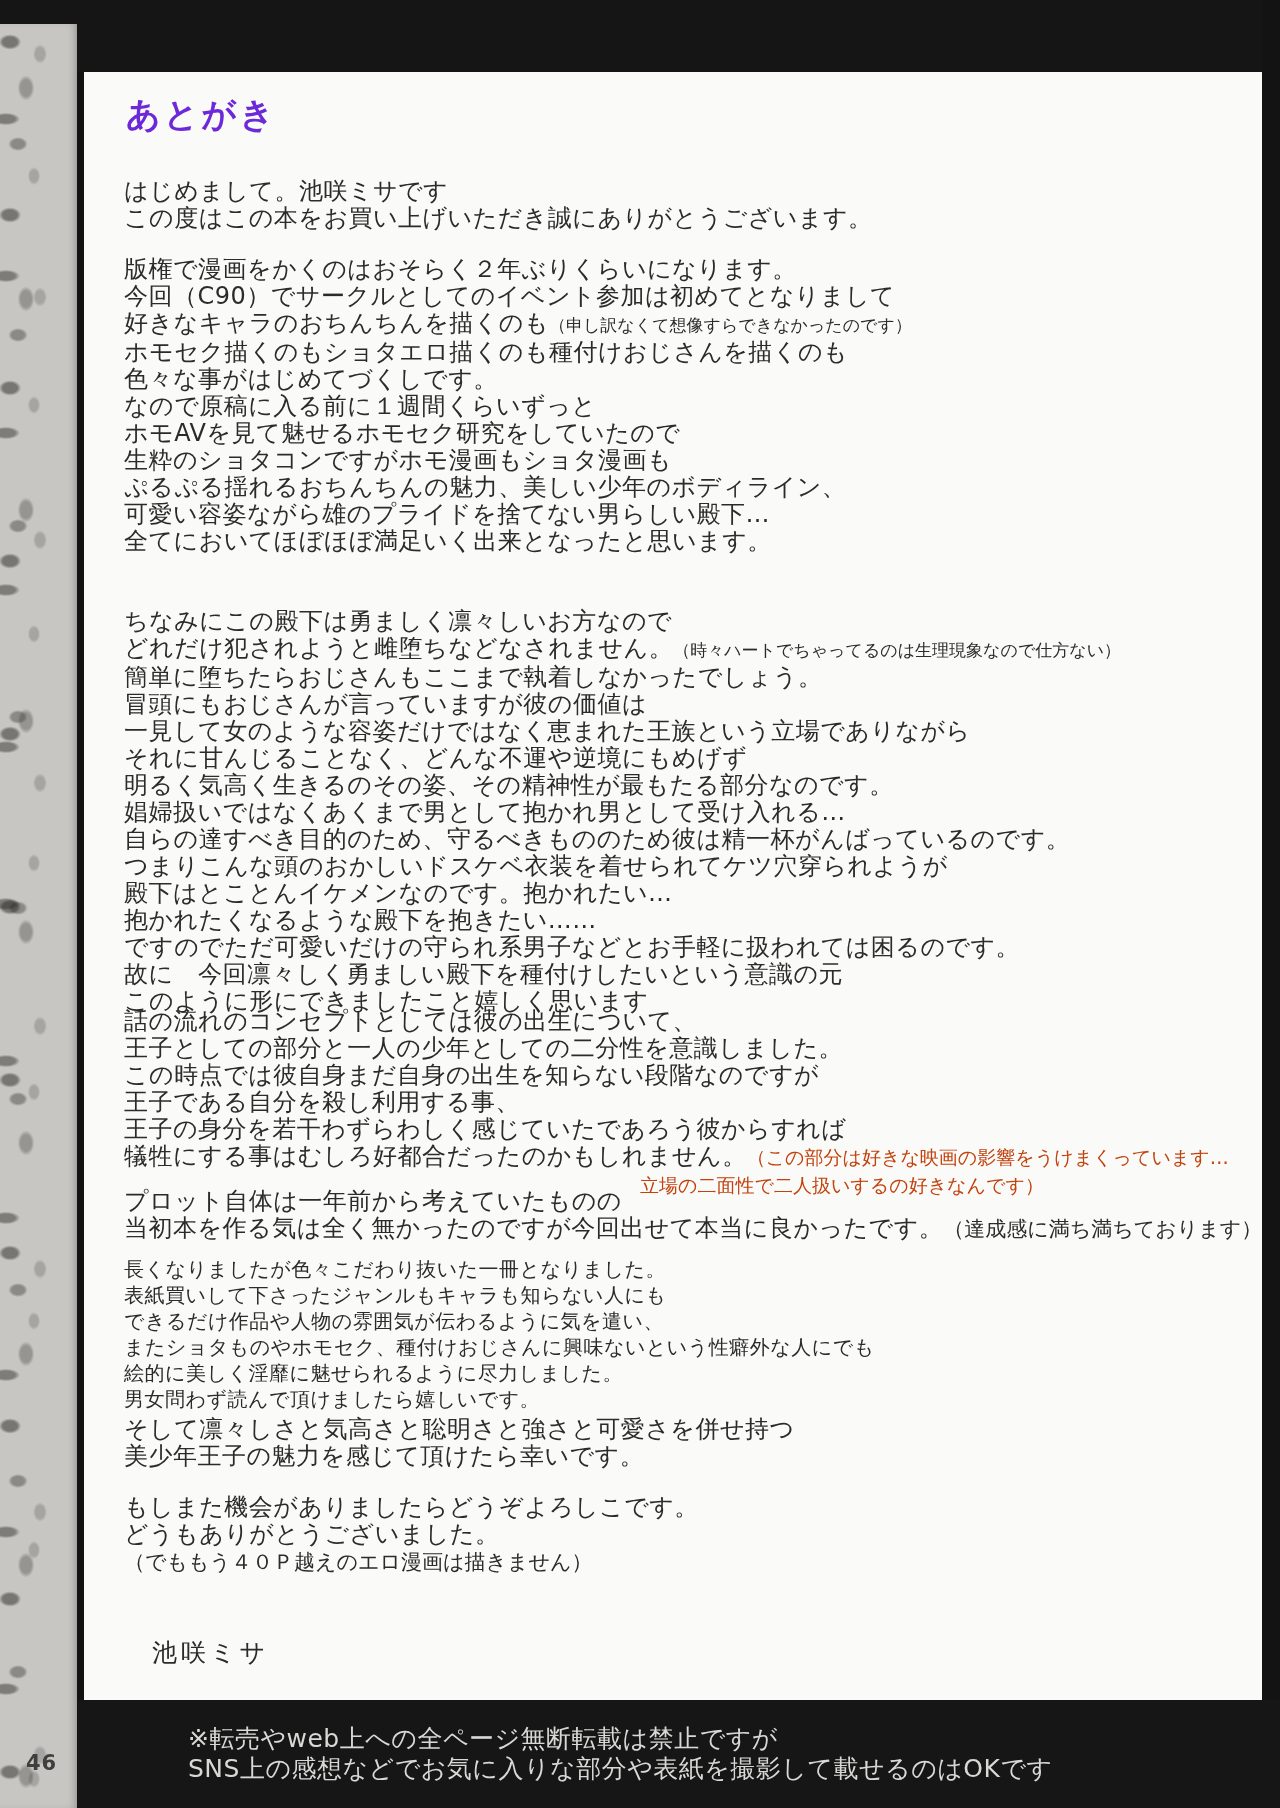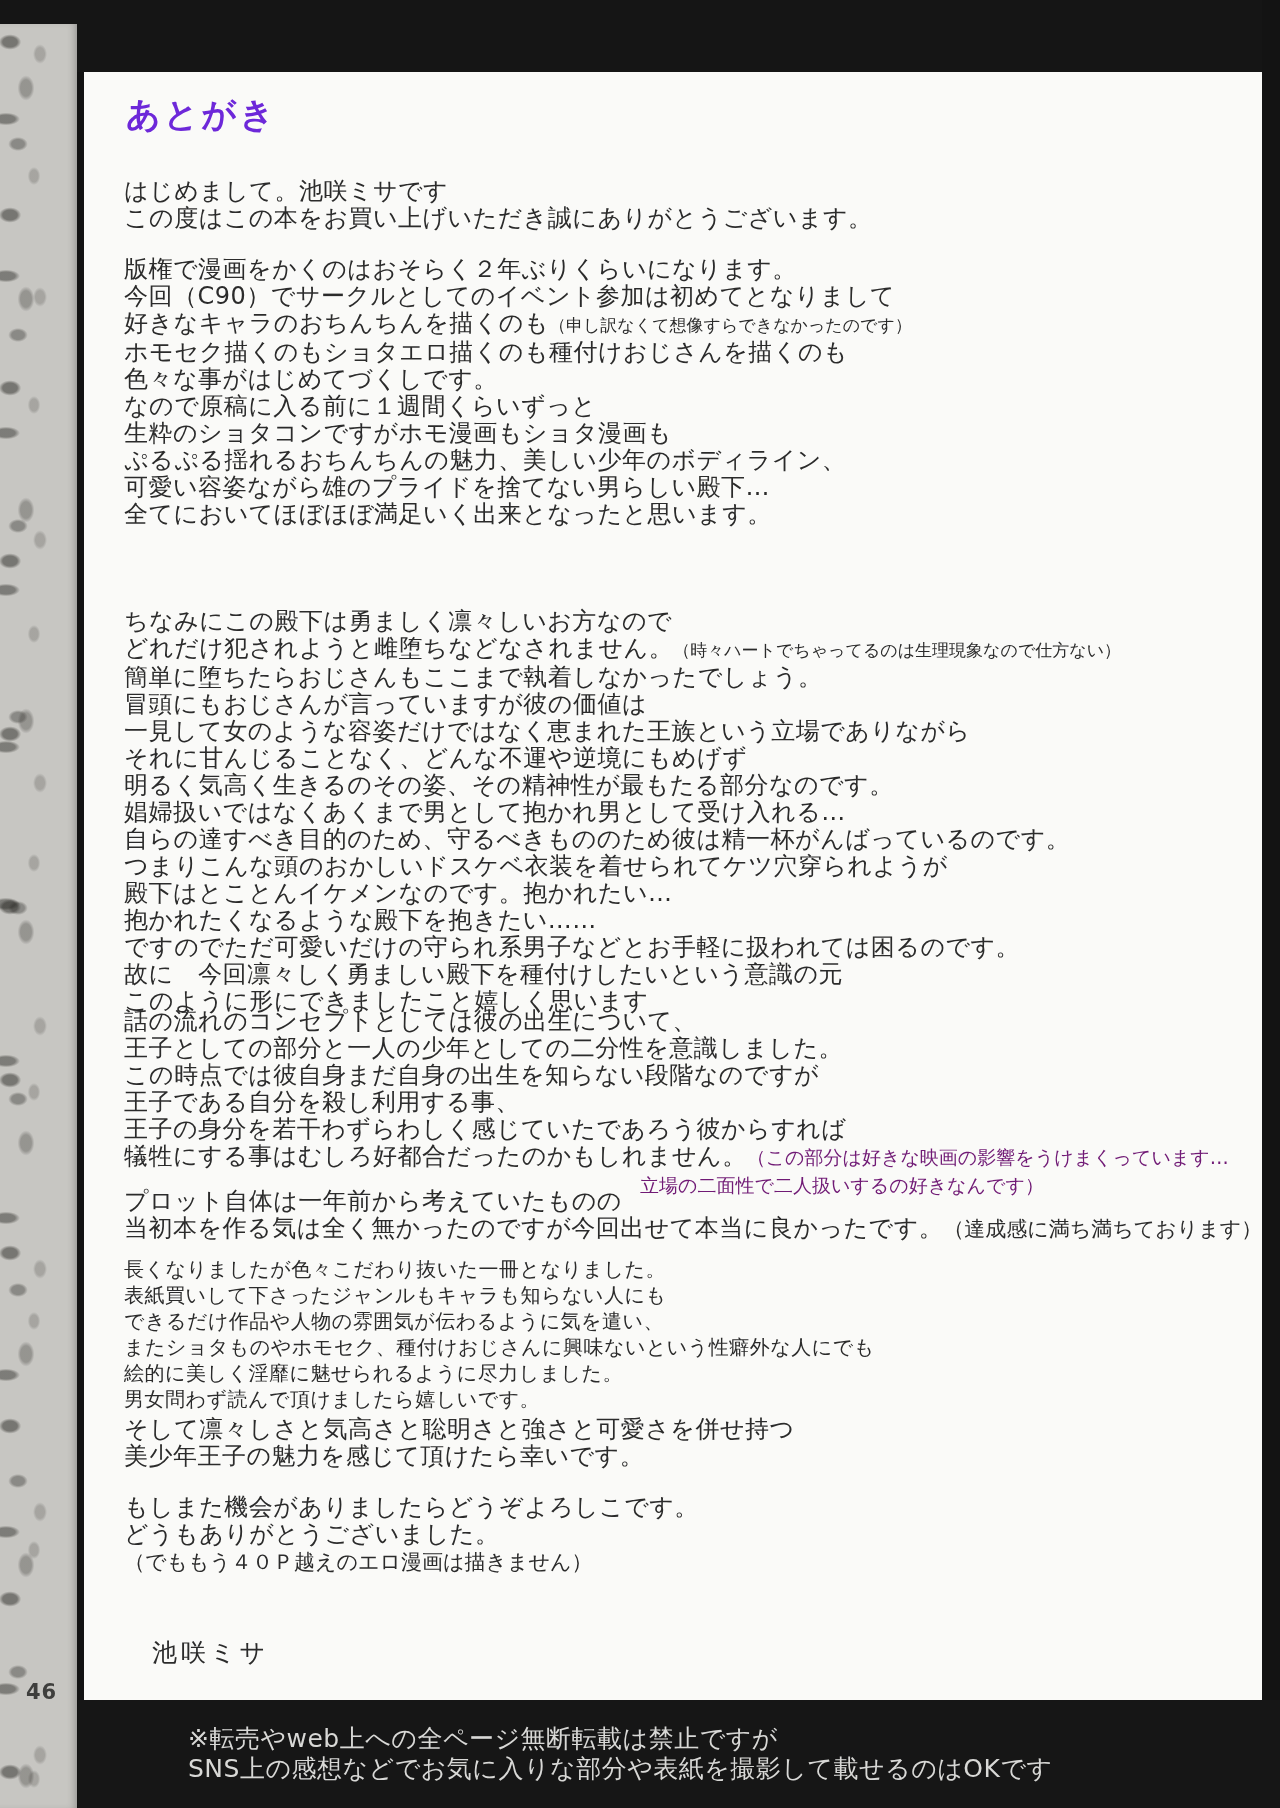--- a/index.html
+++ b/index.html
@@ -20,38 +20,38 @@
       radial-gradient(ellipse 12px 18px at 26px 64px, rgba(70,68,64,.38) 0 45%, rgba(70,68,64,0) 70%),
       radial-gradient(ellipse 20px 9px at 6px 95px, rgba(35,34,30,.45) 0 45%, rgba(35,34,30,0) 70%),
       radial-gradient(ellipse 10px 14px at 40px 30px, rgba(90,88,84,.30) 0 45%, rgba(90,88,84,0) 70%),
       radial-gradient(ellipse 14px 10px at 18px 120px, rgba(55,54,50,.42) 0 45%, rgba(55,54,50,0) 70%),
       radial-gradient(ellipse 9px 13px at 34px 152px, rgba(80,78,74,.28) 0 45%, rgba(80,78,74,0) 70%);
     background-size:77px 173px,77px 211px,77px 157px,77px 243px,77px 191px,77px 229px;
     background-repeat:repeat-y;
     box-shadow:inset -6px 0 8px -5px rgba(0,0,0,.30);
   }
   .page-number{
-    position:absolute;left:26px;top:1680px;z-index:4;
+    position:absolute;left:26px;top:1751px;z-index:4;
     color:#3f3f3d;font-size:21px;font-weight:600;letter-spacing:1px;
   }
   
   .page{
     position:absolute;left:84px;top:72px;width:1178px;height:1628px;
     background:#fafaf8;color:#2b2b2b;z-index:2;
   }
   .page-title{
     position:absolute;left:42px;top:20px;
     font-size:34px;font-weight:600;letter-spacing:3px;color:#6d28d9;
   }
   .para{position:absolute;left:40px;right:20px;}
   .line{font-size:24px;line-height:27px;white-space:nowrap;letter-spacing:.5px;}
   .line-tight{font-size:20px;line-height:26px;white-space:nowrap;letter-spacing:.5px;}
   .small-note{font-size:17px;letter-spacing:0;}
   .mid-note{font-size:21px;letter-spacing:0;}
-  .gray-note{color:#701a75;font-size:19px;letter-spacing:0;}
+  .gray-note{color:#c2410c;font-size:19px;letter-spacing:0;}
   .signature{
     position:absolute;left:68px;top:1564px;font-size:25px;letter-spacing:4px;color:#2b2b2b;
   }
   
   .footer-bar{
     position:absolute;left:78px;top:1700px;width:1202px;height:115px;
     background:#161616;z-index:2;
   }
   .footer-text{
     padding:24px 0 0 110px;color:#d8d8d6;font-size:25px;line-height:30px;letter-spacing:.5px;
@@ -77,20 +77,21 @@
       <div class="line">この度はこの本をお買い上げいただき誠にありがとうございます。</div>
     </div>
 
     <div class="para" style="top:184px">
       <div class="line">版権で漫画をかくのはおそらく２年ぶりくらいになります。</div>
       <div class="line">今回（C90）でサークルとしてのイベント参加は初めてとなりまして</div>
       <div class="line"><span>好きなキャラのおちんちんを描くのも</span><span class="small-note">（申し訳なくて想像すらできなかったのです）</span></div>
       <div class="line">ホモセク描くのもショタエロ描くのも種付けおじさんを描くのも</div>
       <div class="line">色々な事がはじめてづくしです。</div>
       <div class="line">なので原稿に入る前に１週間くらいずっと</div>
+      <div class="line">ホモAVを見て魅せるホモセク研究をしていたので</div>
       <div class="line">生粋のショタコンですがホモ漫画もショタ漫画も</div>
       <div class="line">ぷるぷる揺れるおちんちんの魅力、美しい少年のボディライン、</div>
       <div class="line">可愛い容姿ながら雄のプライドを捨てない男らしい殿下…</div>
       <div class="line">全てにおいてほぼほぼ満足いく出来となったと思います。</div>
     </div>
 
     <div class="para" style="top:536px">
       <div class="line">ちなみにこの殿下は勇ましく凛々しいお方なので</div>
       <div class="line"><span>どれだけ犯されようと雌堕ちなどなされません。</span><span class="small-note">（時々ハートでちゃってるのは生理現象なので仕方ない）</span></div>
       <div class="line">簡単に堕ちたらおじさんもここまで執着しなかったでしょう。</div>

